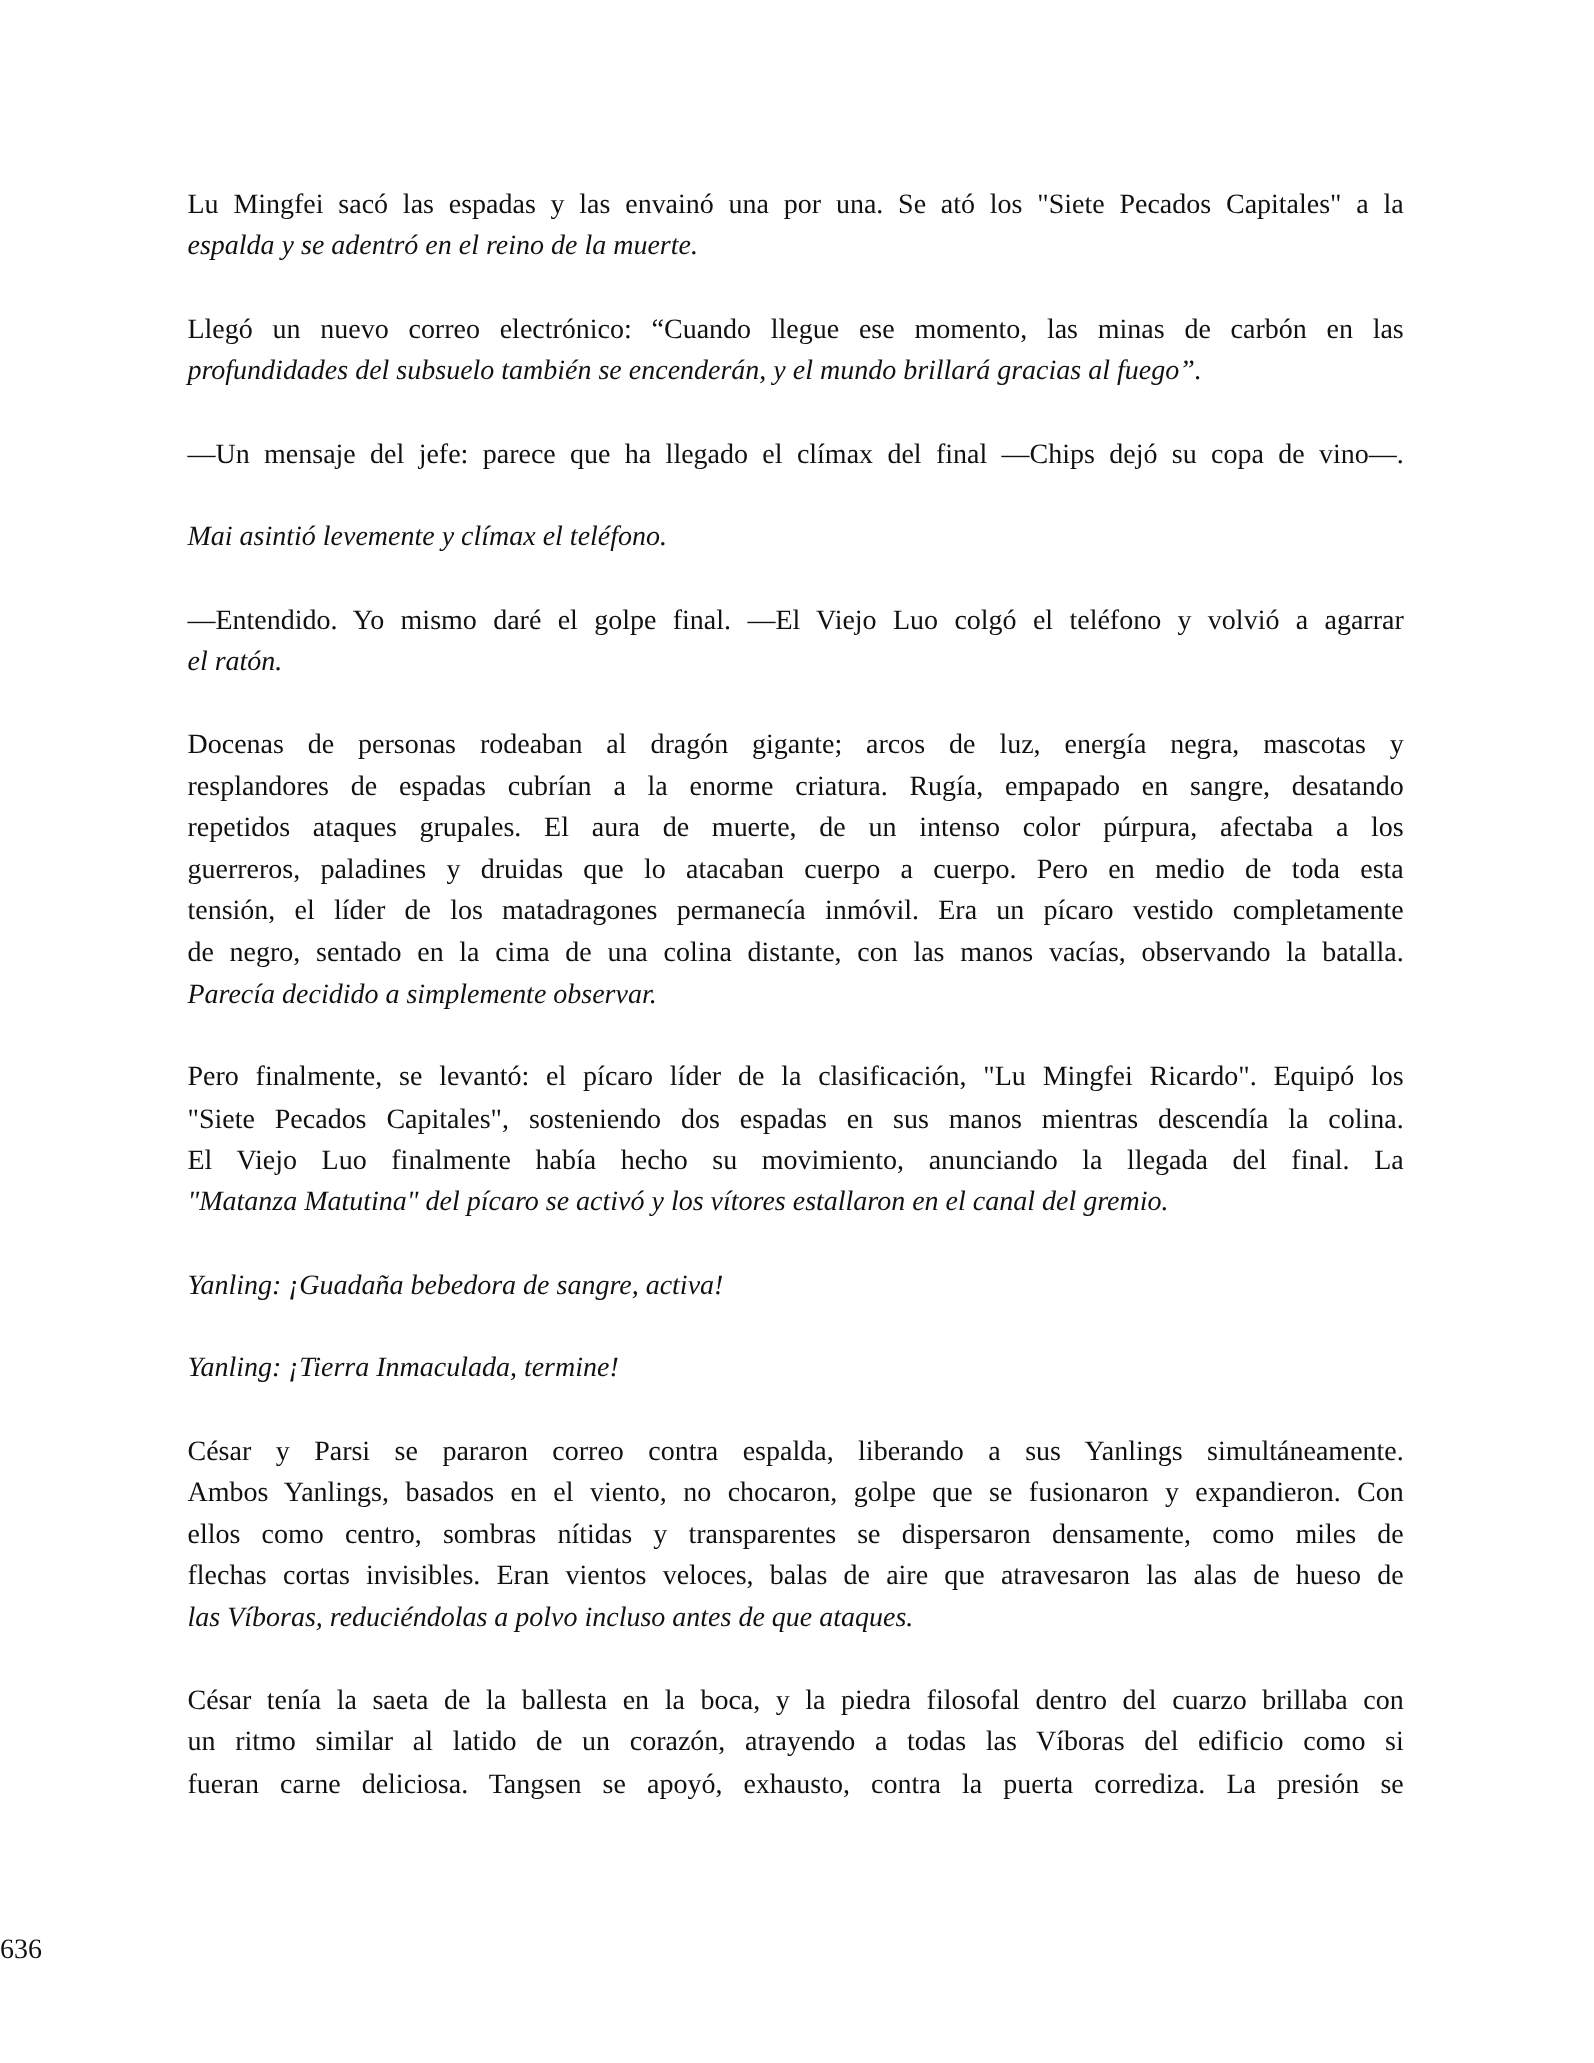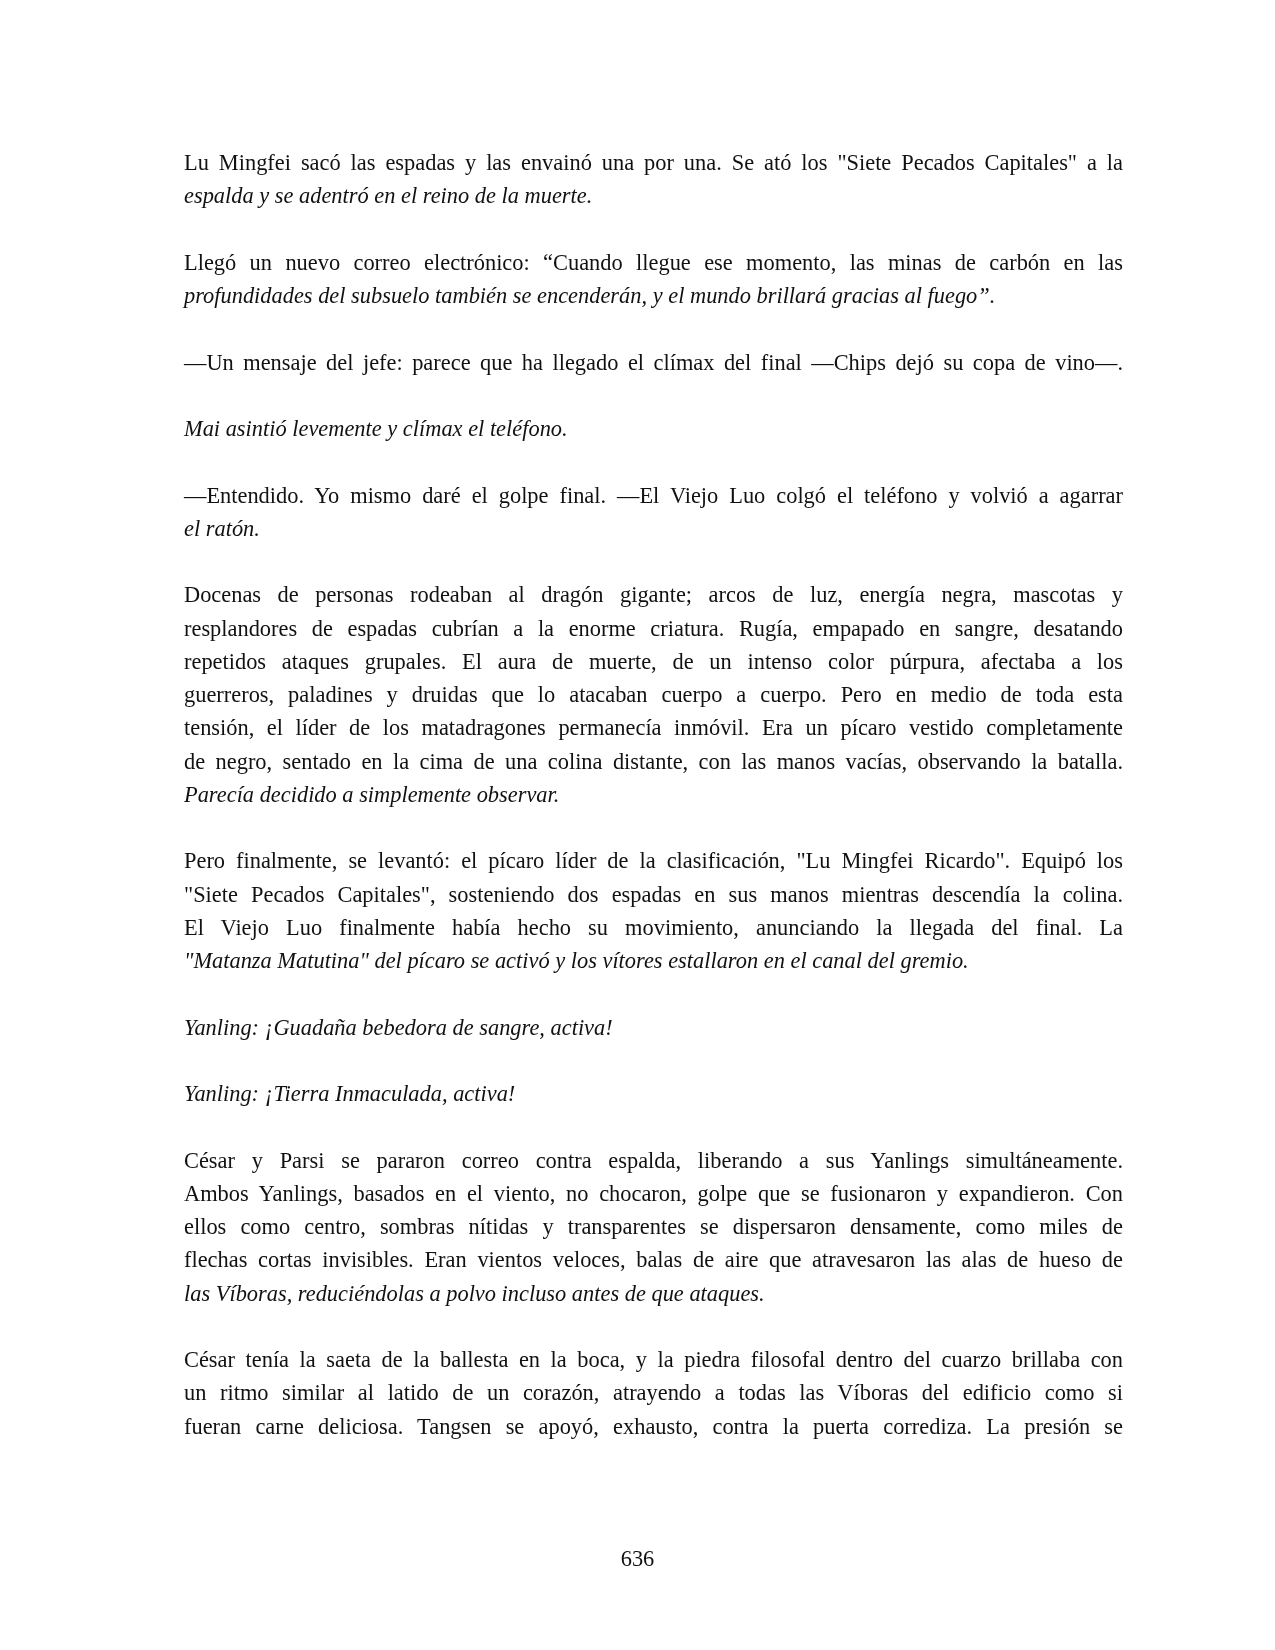--- a/index.html
+++ b/index.html
@@ -25,33 +25,32 @@
     margin: 0 0 33.25px 0;
   }
   .line {
     display: block;
     font-size: 22.4px;
     line-height: 33.25px;
     height: 33.25px;
     white-space: nowrap;
     text-align: justify;
     text-align-last: justify;
-    margin-left: 34px;
   }
   .line.last {
     text-align: left;
     text-align-last: left;
     font-style: italic;
   }
   .page-number {
     position: absolute;
     left: 0;
     width: 1275px;
     top: 1544px;
-    text-align: center;
+    text-align: left;
     font-size: 22.4px;
     line-height: 30px;
   }
 </style>
 </head>
 <body>
 
 <div class="page-body">
 
   <p class="para">
@@ -92,21 +91,21 @@
     <span class="line">"Siete Pecados Capitales", sosteniendo dos espadas en sus manos mientras descendía la colina.</span>
     <span class="line">El Viejo Luo finalmente había hecho su movimiento, anunciando la llegada del final. La</span>
     <span class="line last">"Matanza Matutina" del pícaro se activó y los vítores estallaron en el canal del gremio.</span>
   </p>
 
   <p class="para">
     <span class="line last">Yanling: ¡Guadaña bebedora de sangre, activa!</span>
   </p>
 
   <p class="para">
-    <span class="line last">Yanling: ¡Tierra Inmaculada, activa!</span>
+    <span class="line last">Yanling: ¡Tierra Inmaculada, termine!</span>
   </p>
 
   <p class="para">
     <span class="line">César y Parsi se pararon correo contra espalda, liberando a sus Yanlings simultáneamente.</span>
     <span class="line">Ambos Yanlings, basados en el viento, no chocaron, golpe que se fusionaron y expandieron. Con</span>
     <span class="line">ellos como centro, sombras nítidas y transparentes se dispersaron densamente, como miles de</span>
     <span class="line">flechas cortas invisibles. Eran vientos veloces, balas de aire que atravesaron las alas de hueso de</span>
     <span class="line last">las Víboras, reduciéndolas a polvo incluso antes de que ataques.</span>
   </p>
 

